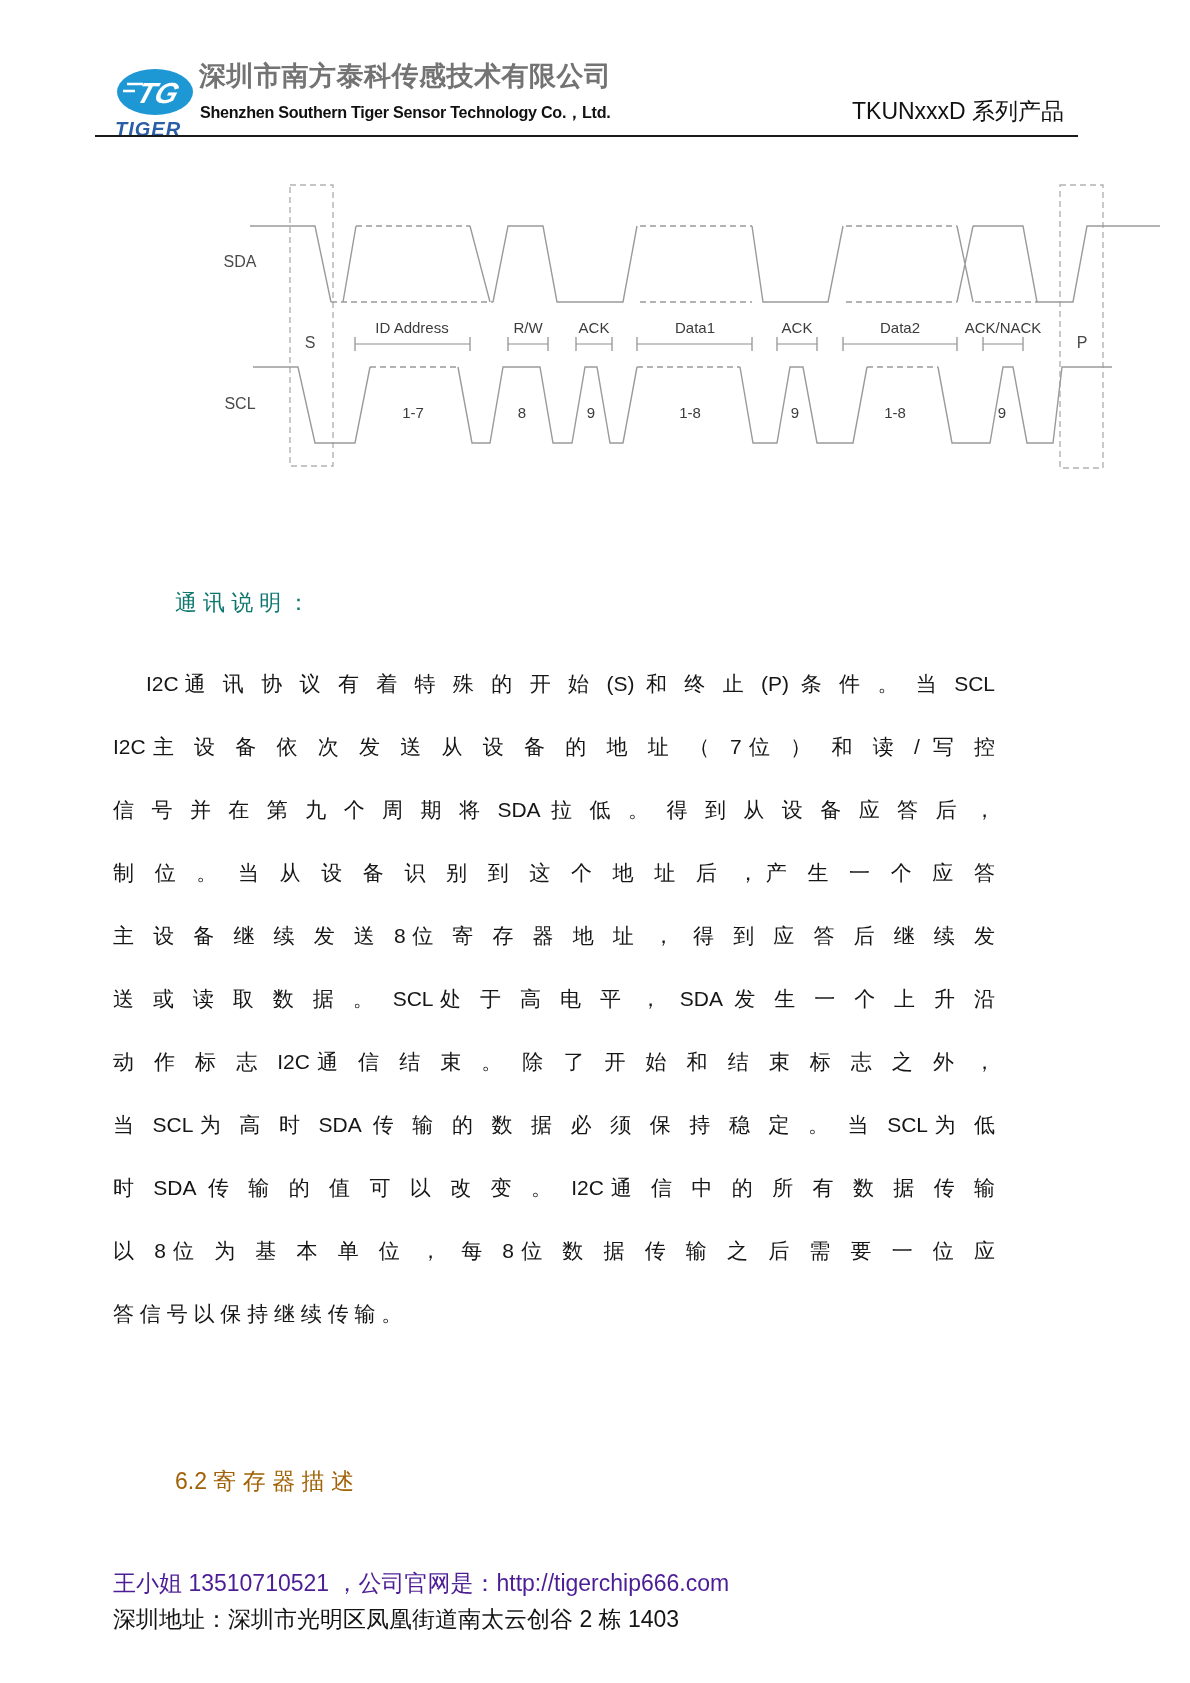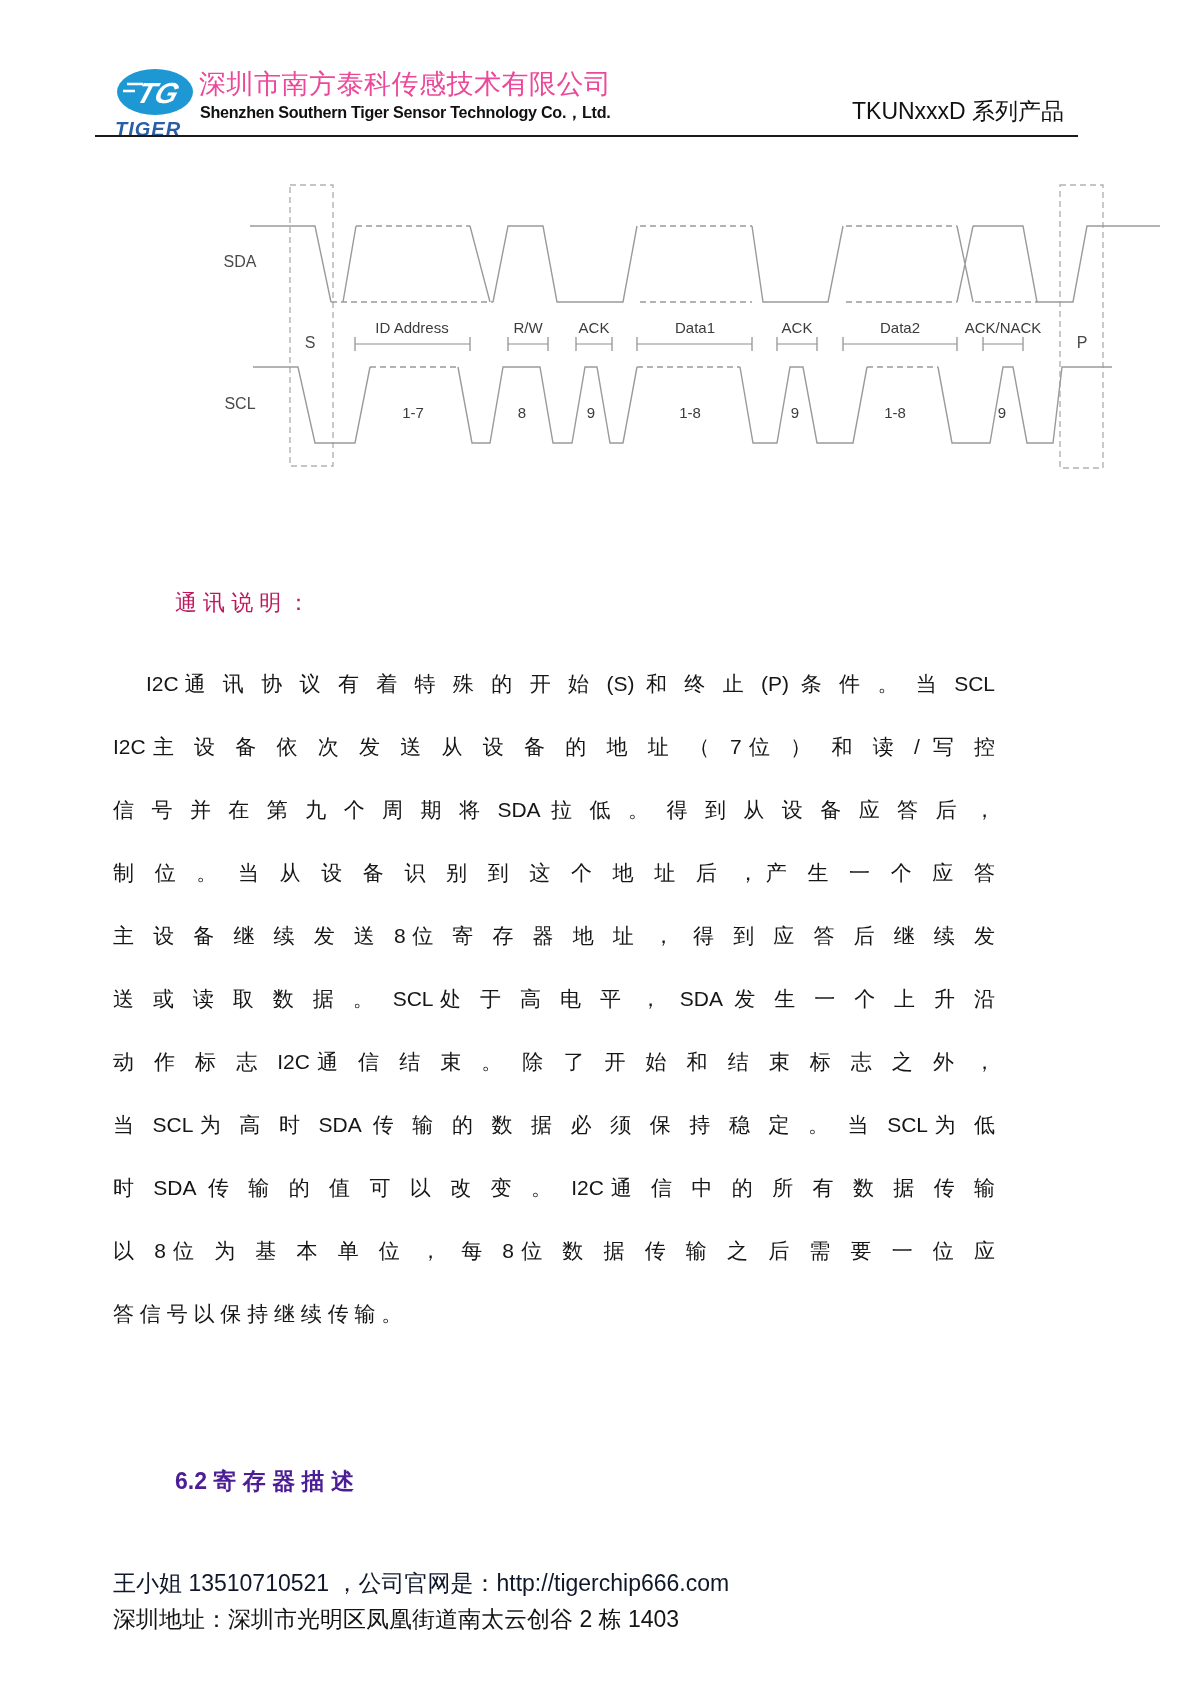--- a/index.html
+++ b/index.html
@@ -3,47 +3,47 @@
 <meta charset="utf-8">
 <style>
   html,body { margin:0; padding:0; background:#ffffff; }
   .page {
     position:relative; width:1190px; height:1683px; background:#ffffff;
     font-family:"Liberation Sans","DejaVu Sans",sans-serif; overflow:hidden; color:#161616;
   }
   .abs { position:absolute; }
 
   
-  .company-cn { left:199px; top:58px; font-size:27px; font-weight:normal; color:#ec4899; letter-spacing:0.5px; white-space:nowrap;margin-top:8px; }
+  .company-cn { left:199px; top:58px; font-size:27px; font-weight:bold; color:#737373; letter-spacing:0.5px; white-space:nowrap; }
   .company-en { left:200px; top:101px; font-size:17px; font-weight:bold; color:#111;
                 transform:scaleX(.95); transform-origin:0 0; letter-spacing:-0.3px; white-space:nowrap; }
   .product-series { left:852px; top:96px; font-size:23px; color:#111; white-space:nowrap; }
   .header-rule { left:95px; top:135px; width:983px; height:2px; background:#1a1a1a; }
   .logo-svg { left:103px; top:58px; }
 
   
   .diagram-svg { left:0; top:0; }
   .wave { fill:none; stroke-width:1.4; }
   .wave.dashed { stroke-dasharray:6 4; }
   .cond-box { fill:none; stroke-width:1.4; stroke-dasharray:6 4; }
   .ruler { fill:none; stroke-width:1.2; }
   .diag-label { font-size:15px; fill:#3c3c3c; }
   .diag-signal { font-size:16px; fill:#4a4a4a; }
 
   
-  .comm-heading { left:175px; top:588px; font-size:22px; color:#be185d; white-space:nowrap; }
+  .comm-heading { left:175px; top:588px; font-size:22px; color:#0f766e; white-space:nowrap; }
   .text-block { left:113px; top:652px; width:882px; font-size:21px; color:#161616; }
   .jline { height:63px; line-height:63px; text-align:justify; text-align-last:justify; }
   .jline.indent { text-indent:33px; }
   .jline.last { text-align:left; text-align-last:left; }
 
-  .section-heading { left:175px; top:1466px; font-size:23px; font-weight:bold; color:#4c1d95; white-space:nowrap; }
+  .section-heading { left:175px; top:1466px; font-size:23px; font-weight:normal; color:#a16207; white-space:nowrap; }
 
   
-  .footer-line1 { left:113px; top:1568px; font-size:23px; color:#0f172a; white-space:nowrap; }
+  .footer-line1 { left:113px; top:1568px; font-size:23px; color:#4c1d95; white-space:nowrap; }
   .footer-line2 { left:113px; top:1604px; font-size:23px; color:#141414; white-space:nowrap;text-align:right; }
 </style>
 </head>
 <body>
 
 <div class="page">
 
   <svg class="abs logo-svg" width="100" height="84" viewBox="0 0 100 84">
     <ellipse cx="52" cy="34" rx="38" ry="23" fill="#1e98d5"></ellipse>
     <g transform="translate(52,45) skewX(-18)">

